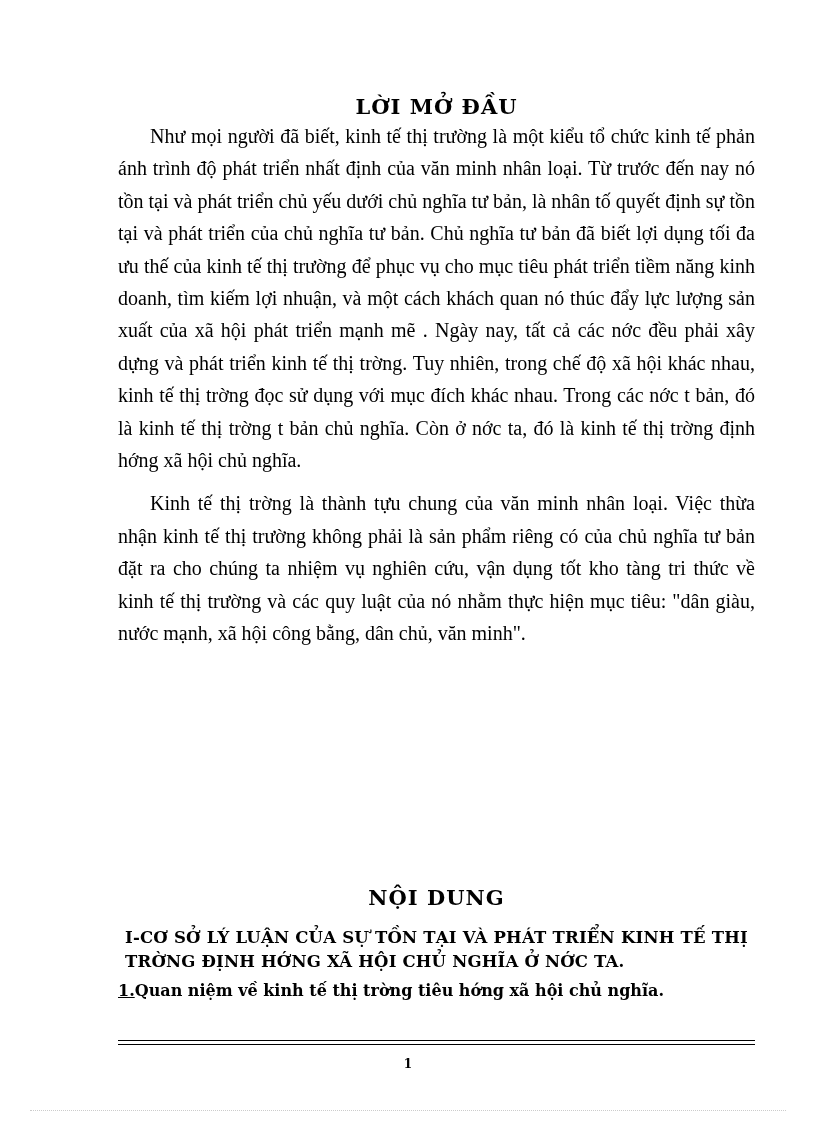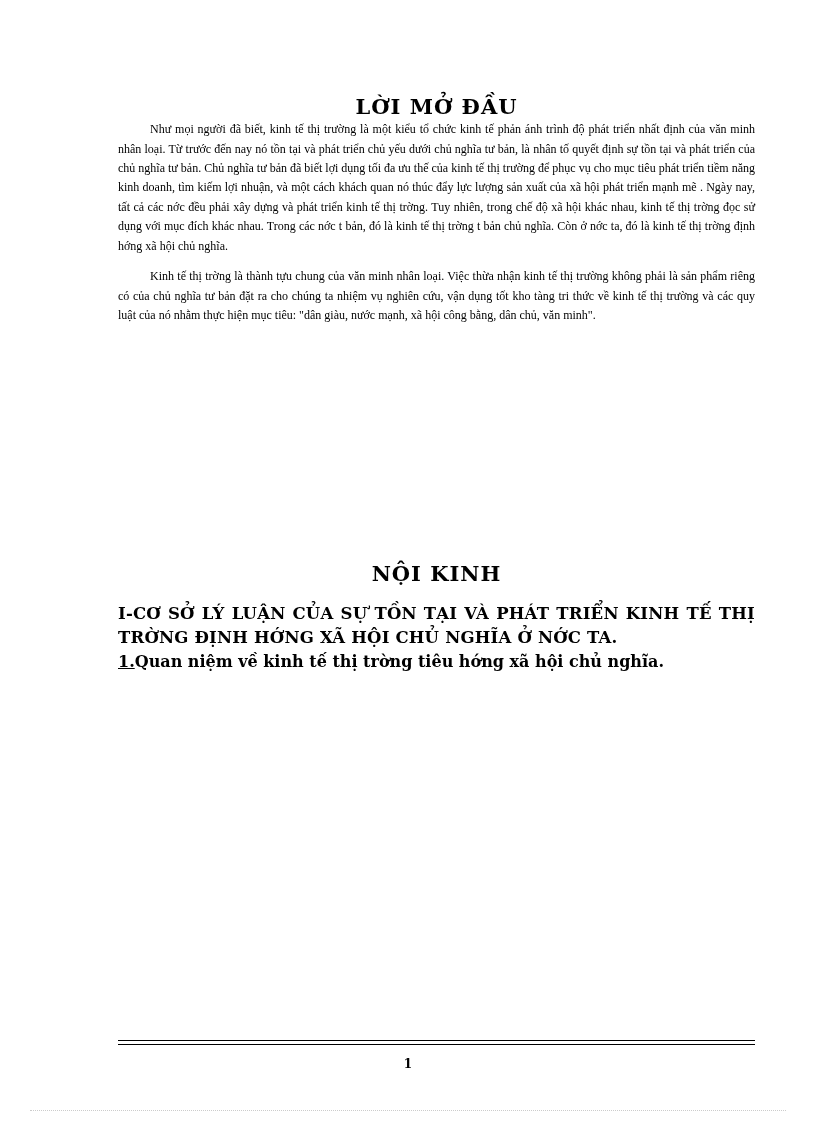--- a/index.html
+++ b/index.html
@@ -34,41 +34,41 @@
     font-weight: bold;
     font-size: 21px;
     letter-spacing: 1px;
     margin: 0 0 2px 0;
     line-height: 1.1;
   }
   p.para {
     margin: 0 0 0 0;
     text-align: justify;
     text-justify: inter-word;
-    font-size: 12px;
+    font-size: 20px;
     line-height: 1.62;
     text-indent: 32px;
   }
   .gap-small { height: 11px; }
   .big-gap { height: 236px; }
   .section-title {
     text-align: center;
     font-family: "DejaVu Serif", serif;
     font-weight: bold;
     font-size: 21px;
     letter-spacing: 1px;
     margin: 0 0 16px 0;
   }
   .heading-1 {
     font-family: "DejaVu Serif", serif;
     font-weight: bold;
     font-size: 16.5px;
     text-align: justify;
     line-height: 1.42;
-    margin: 0;
+    margin: 7px;
     letter-spacing: 0.2px;
   }
   .heading-2 {
     font-family: "DejaVu Serif", serif;
     font-weight: bold;
     font-size: 16px;
     margin: 2px 0 0 0;
     line-height: 1.35;
   }
   .heading-2 .num {
@@ -111,21 +111,21 @@
     <h1 class="doc-title">LỜI MỞ ĐẦU</h1>
 
     <p class="para">Như mọi người đã biết, kinh tế thị trường là một kiểu tổ chức kinh tế phản ánh trình độ phát triển nhất định của văn minh nhân loại. Từ trước đến nay nó tồn tại và phát triển chủ yếu dưới chủ nghĩa tư bản, là nhân tố quyết định sự tồn tại và phát triển của chủ nghĩa tư bản. Chủ nghĩa tư bản đã biết lợi dụng tối đa ưu thế của kinh tế thị trường để phục vụ cho mục tiêu phát triển tiềm năng kinh doanh, tìm kiếm lợi nhuận, và một cách khách quan nó thúc đẩy lực lượng sản xuất của xã hội phát triển mạnh mẽ . Ngày nay, tất cả các nớc  đều phải xây dựng và phát triển kinh tế thị trờng.  Tuy nhiên, trong chế độ xã hội khác nhau, kinh tế thị trờng đọc  sử dụng với mục đích khác nhau. Trong các nớc   t   bản, đó là kinh tế thị trờng   t  bản chủ nghĩa. Còn ở nớc   ta, đó là kinh tế thị trờng   định hớng   xã hội chủ nghĩa.</p>
 
     <div class="gap-small"></div>
 
     <p class="para">Kinh tế thị trờng   là thành tựu chung của văn minh nhân loại. Việc thừa nhận kinh tế thị trường không phải là sản phẩm riêng có của chủ nghĩa tư bản đặt ra cho chúng ta nhiệm vụ nghiên cứu, vận dụng tốt kho tàng tri thức về kinh tế thị trường và các quy luật của nó nhằm thực hiện mục tiêu: "dân giàu, nước mạnh, xã hội công bằng, dân chủ, văn minh".</p>
 
     <div class="big-gap"></div>
 
-    <h2 class="section-title">NỘI KINH</h2>
+    <h2 class="section-title">NỘI DUNG</h2>
 
     <p class="heading-1">I-CƠ SỞ LÝ LUẬN CỦA SỰ TỒN TẠI VÀ PHÁT TRIỂN KINH TẾ THỊ TRỜNG   ĐỊNH HỚNG   XÃ HỘI CHỦ NGHĨA Ở NỚC   TA.</p>
 
     <p class="heading-2">
       <span class="num">1.</span><span>Quan niệm về kinh tế thị trờng   tiêu hớng   xã hội chủ nghĩa.</span>
     </p>
 
   </div>
 
   <div class="footer-rule"></div>

